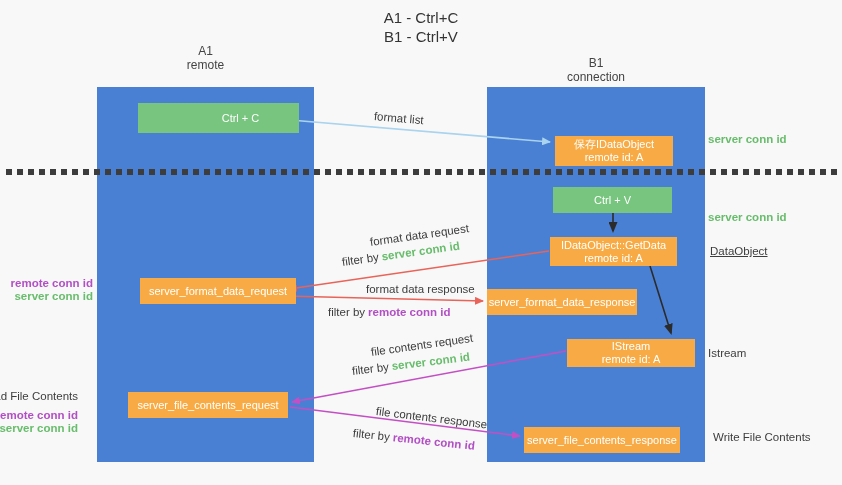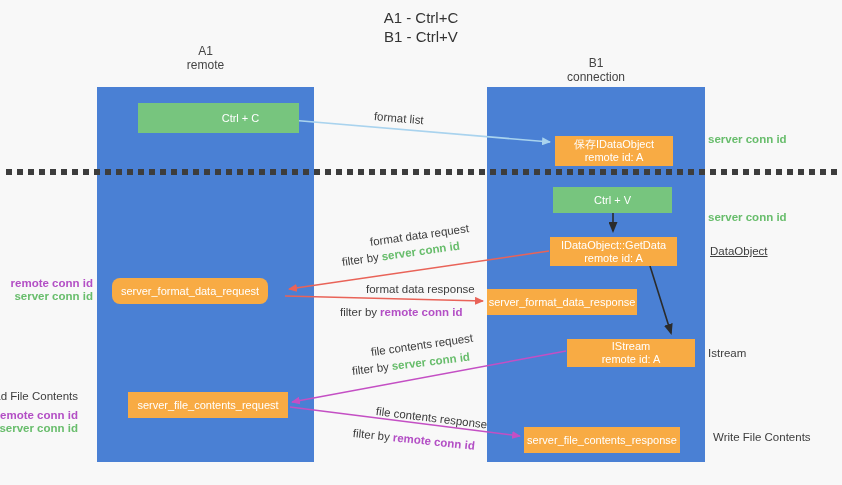--- a/index.html
+++ b/index.html
@@ -96,21 +96,21 @@
     <div>remote id: A</div>
   </div>
   <div class="box orange" style="left:550px; top:237px; width:127px; height:29px;">
     <div>IDataObject::GetData</div>
     <div>remote id: A</div>
   </div>
   <div class="box orange" style="left:567px; top:339px; width:128px; height:28px;">
     <div>IStream</div>
     <div>remote id: A</div>
   </div>
-  <div class="box orange" style="left:112px; top:278px; width:156px; height:26px;border-radius:8px;">
+  <div class="box orange" style="left:140px; top:278px; width:156px; height:26px;">
     <div>server_format_data_request</div>
   </div>
   <div class="box orange" style="left:487px; top:289px; width:150px; height:26px;">
     <div>server_format_data_response</div>
   </div>
   <div class="box orange" style="left:524px; top:427px; width:156px; height:26px;">
     <div>server_file_contents_response</div>
   </div>
   <div class="box orange" style="left:128px; top:392px; width:160px; height:26px;">
     <div>server_file_contents_request</div>
@@ -133,21 +133,21 @@
   </div>
 
   <div class="alabel" style="left:374px; top:110px; transform:rotate(5deg);">format list</div>
 
   <div class="alabel" style="left:370px; top:236px; transform:rotate(-8deg);">format data request</div>
   <div class="alabel" style="left:342px; top:256px; transform:rotate(-8deg);">
     <span class="pre">filter by</span><span class="green-t">server conn id</span>
   </div>
 
   <div class="alabel" style="left:366px; top:283px;">format data response</div>
-  <div class="alabel" style="left:340px; top:306px;">
+  <div class="alabel" style="left:328px; top:306px;">
     <span class="pre">filter by</span><span class="purple-t">remote conn id</span>
   </div>
 
   <div class="alabel" style="left:371px; top:346px; transform:rotate(-8deg);">file contents request</div>
   <div class="alabel" style="left:352px; top:365px; transform:rotate(-7deg);">
     <span class="pre">filter by</span><span class="green-t">server conn id</span>
   </div>
 
   <div class="alabel" style="left:376px; top:405px; transform:rotate(7deg);">file contents response</div>
   <div class="alabel" style="left:353px; top:427px; transform:rotate(6deg);">

